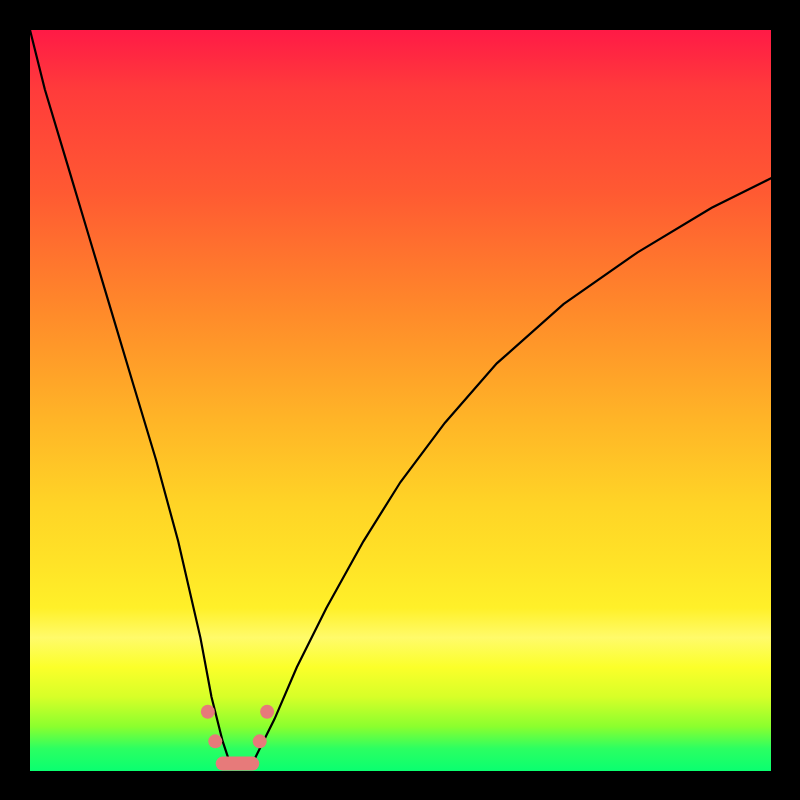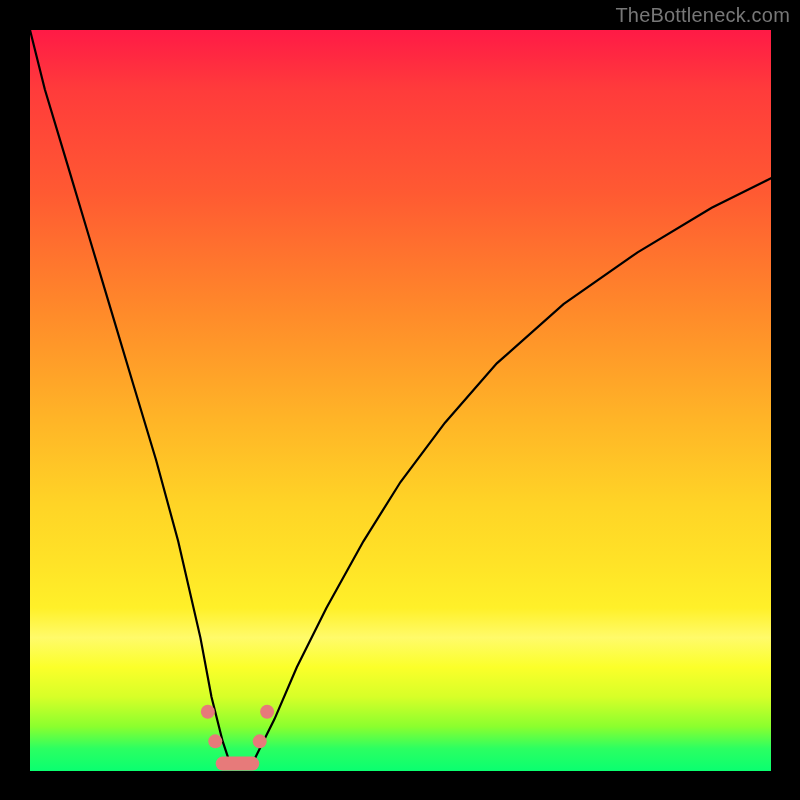--- a/index.html
+++ b/index.html
@@ -76,21 +76,20 @@
     fill: none;
     stroke: #e77a7a;
     stroke-width: 14;
     stroke-linecap: round;
   }
 </style>
 </head>
 <body>
 
 <div class="stage">
-  <div class="watermark">TheBottleneck.com</div>
 
   <div class="plot">
     <div class="gradient"></div>
 
     <svg class="curve" viewBox="0 0 741 741" preserveAspectRatio="none">
       <path id="curvePath" class="curve-path" d="M0.0 0.0 L14.8 59.3 L37.1 133.4 L59.3 207.5 L81.5 281.6 L103.7 355.7 L126.0 429.8 L148.2 511.3 L170.4 607.6 L181.5 666.9 L192.7 711.4 L200.1 733.6 L207.5 737.3 L214.9 737.3 L222.3 733.6 L229.7 718.8 L244.5 689.1 L266.8 637.3 L296.4 578.0 L333.4 511.3 L370.5 452.0 L415.0 392.7 L466.8 333.4 L533.5 274.2 L607.6 222.3 L681.7 177.8 L741.0 148.2"></path>
       <g id="markerGroup">
           <circle cx="177.84" cy="681.72" r="7" class="marker"></circle>
           <circle cx="185.25" cy="711.36" r="7" class="marker"></circle>
           <line x1="192.66" x2="222.29999999999998" y1="733.59" y2="733.59" class="marker-stroke"></line>

